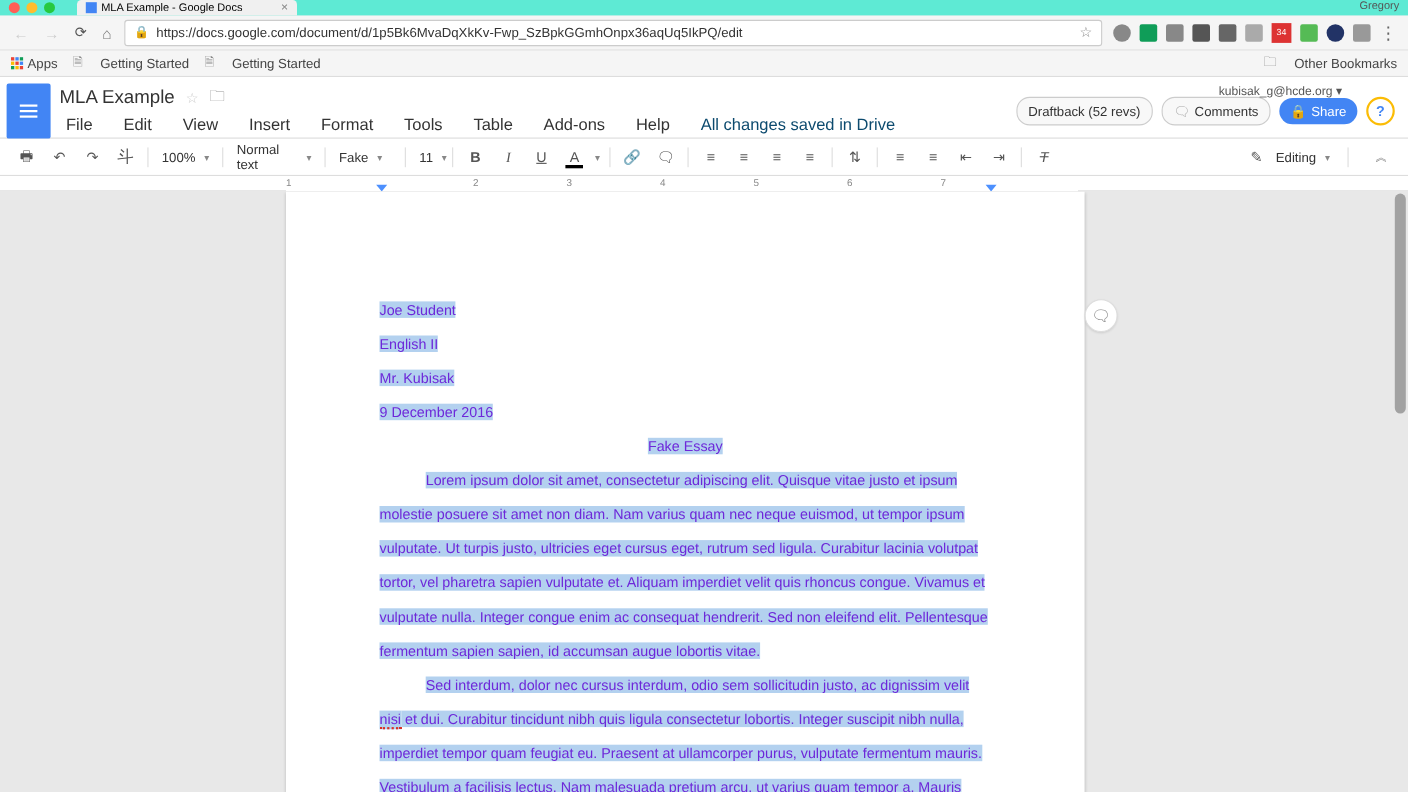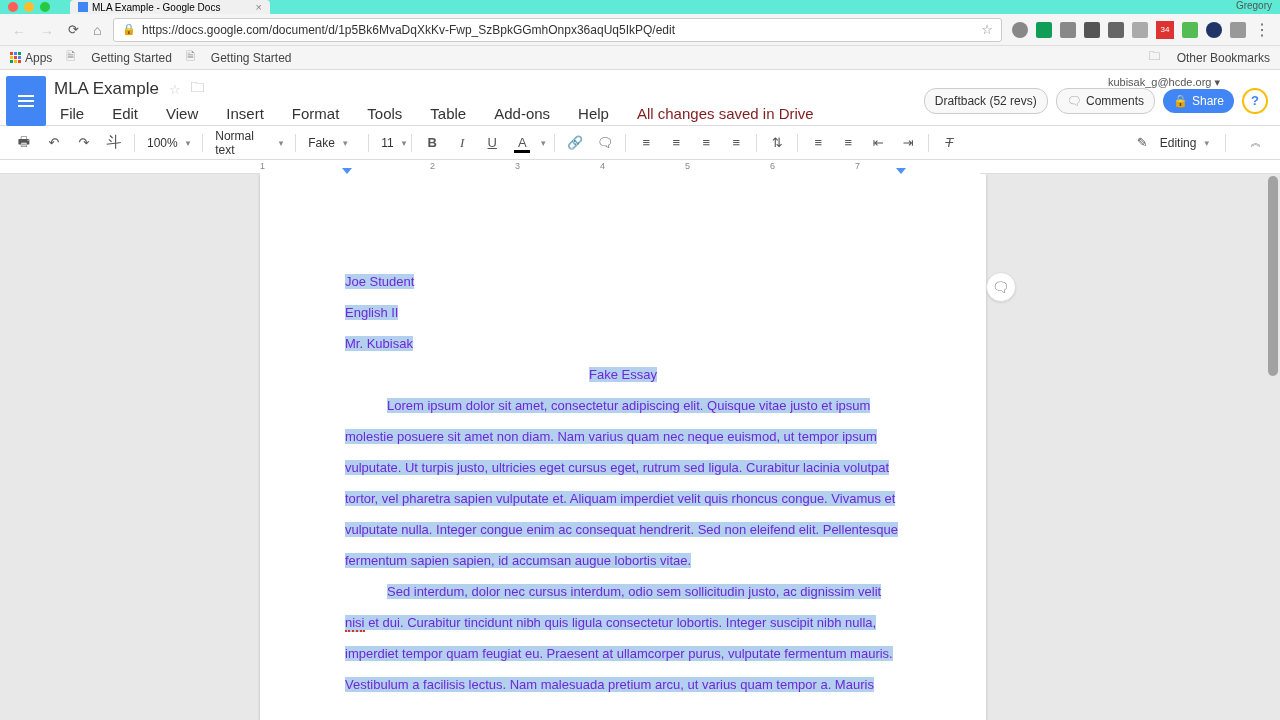--- a/index.html
+++ b/index.html
@@ -32,21 +32,21 @@
 .other-bm{margin-left:auto}
 .docs-header{background:#fff;border-bottom:1px solid #ddd;height:56px;display:flex;align-items:center;padding:6px 12px 0 0;position:relative}
 .docs-logo{width:40px;height:50px;background:#4285f4;border-radius:2px;margin-left:6px;margin-right:8px;display:flex;align-items:center;justify-content:center}
 .docs-logo::after{content:"";width:16px;height:2px;background:#fff;box-shadow:0 -5px 0 #fff,0 5px 0 #fff}
 .title-area{display:flex;flex-direction:column;gap:2px}
 .doc-title{font-size:17px;color:#333;display:flex;align-items:center;gap:10px}
 .star-doc{color:#ccc;font-size:13px}
 .folder-doc{color:#999;font-size:14px}
 .menus{display:flex;gap:16px;font-size:15px;color:#333}
 .menus span{padding:2px 6px;cursor:pointer}
-.save-status{color:#7f1d1d;padding:2px 12px}
+.save-status{color:#0c4a6e;padding:2px 12px}
 .header-right{margin-left:auto;display:flex;align-items:center;gap:8px}
 .btn{border:1px solid #ccc;background:#f8f8f8;padding:5px 10px;font-size:12px;border-radius:12px;color:#333;cursor:pointer}
 .btn-share{background:#4285f4;color:#fff;border:none;display:flex;align-items:center;gap:4px}
 .user-email{font-size:11px;color:#555;position:absolute;right:60px;top:6px}
 .help-circle{width:26px;height:26px;border-radius:50%;border:2px solid #fbbc05;display:flex;align-items:center;justify-content:center;font-size:13px;color:#4285f4;font-weight:bold}
 .toolbar{background:#fff;height:34px;border-bottom:1px solid #ddd;display:flex;align-items:center;padding:0 10px;gap:2px}
 .tb-btn{width:28px;height:26px;display:flex;align-items:center;justify-content:center;font-size:13px;color:#555;cursor:pointer}
 .tb-sep{width:1px;height:18px;background:#ddd;margin:0 4px}
 .tb-dd{display:flex;align-items:center;gap:4px;padding:0 6px;font-size:12px;color:#333;border:none;height:26px;cursor:pointer}
 .tb-dd::after{content:"▾";font-size:9px;color:#888;margin-left:4px}
@@ -234,19 +234,20 @@
     <span class="ruler-num" style="left:680px"></span>
   </div>
 </div>
 
 <div class="canvas-area">
   <div class="page">
     <div class="comment-bubble">🗨</div>
     <div class="doc-line"><span class="highlighted">Joe Student</span></div>
     <div class="doc-line"><span class="highlighted">English II</span></div>
     <div class="doc-line"><span class="highlighted">Mr. Kubisak</span></div>
+    <div class="doc-line"><span class="highlighted">9 December 2016</span></div>
     <div class="doc-line essay-title"><span class="highlighted">Fake Essay</span></div>
     <div class="doc-line para" style="text-align:left"><span class="highlighted">Lorem ipsum dolor sit amet, consectetur adipiscing elit. Quisque vitae justo et ipsum molestie posuere sit amet non diam. Nam varius quam nec neque euismod, ut tempor ipsum vulputate. Ut turpis justo, ultricies eget cursus eget, rutrum sed ligula. Curabitur lacinia volutpat tortor, vel pharetra sapien vulputate et. Aliquam imperdiet velit quis rhoncus congue. Vivamus et vulputate nulla. Integer congue enim ac consequat hendrerit. Sed non eleifend elit. Pellentesque fermentum sapien sapien, id accumsan augue lobortis vitae.</span></div>
     <div class="doc-line para" style="text-align:left"><span class="highlighted">Sed interdum, dolor nec cursus interdum, odio sem sollicitudin justo, ac dignissim velit </span><span class="highlighted spell-err">nisi</span><span class="highlighted"> et dui. Curabitur tincidunt nibh quis ligula consectetur lobortis. Integer suscipit nibh nulla, imperdiet tempor quam feugiat eu. Praesent at ullamcorper purus, vulputate fermentum mauris. Vestibulum a facilisis lectus. Nam malesuada pretium arcu, ut varius quam tempor a. Mauris</span></div>
   </div>
 </div>
 
 <div class="scroll-thumb"></div>
 
 </body></html>

